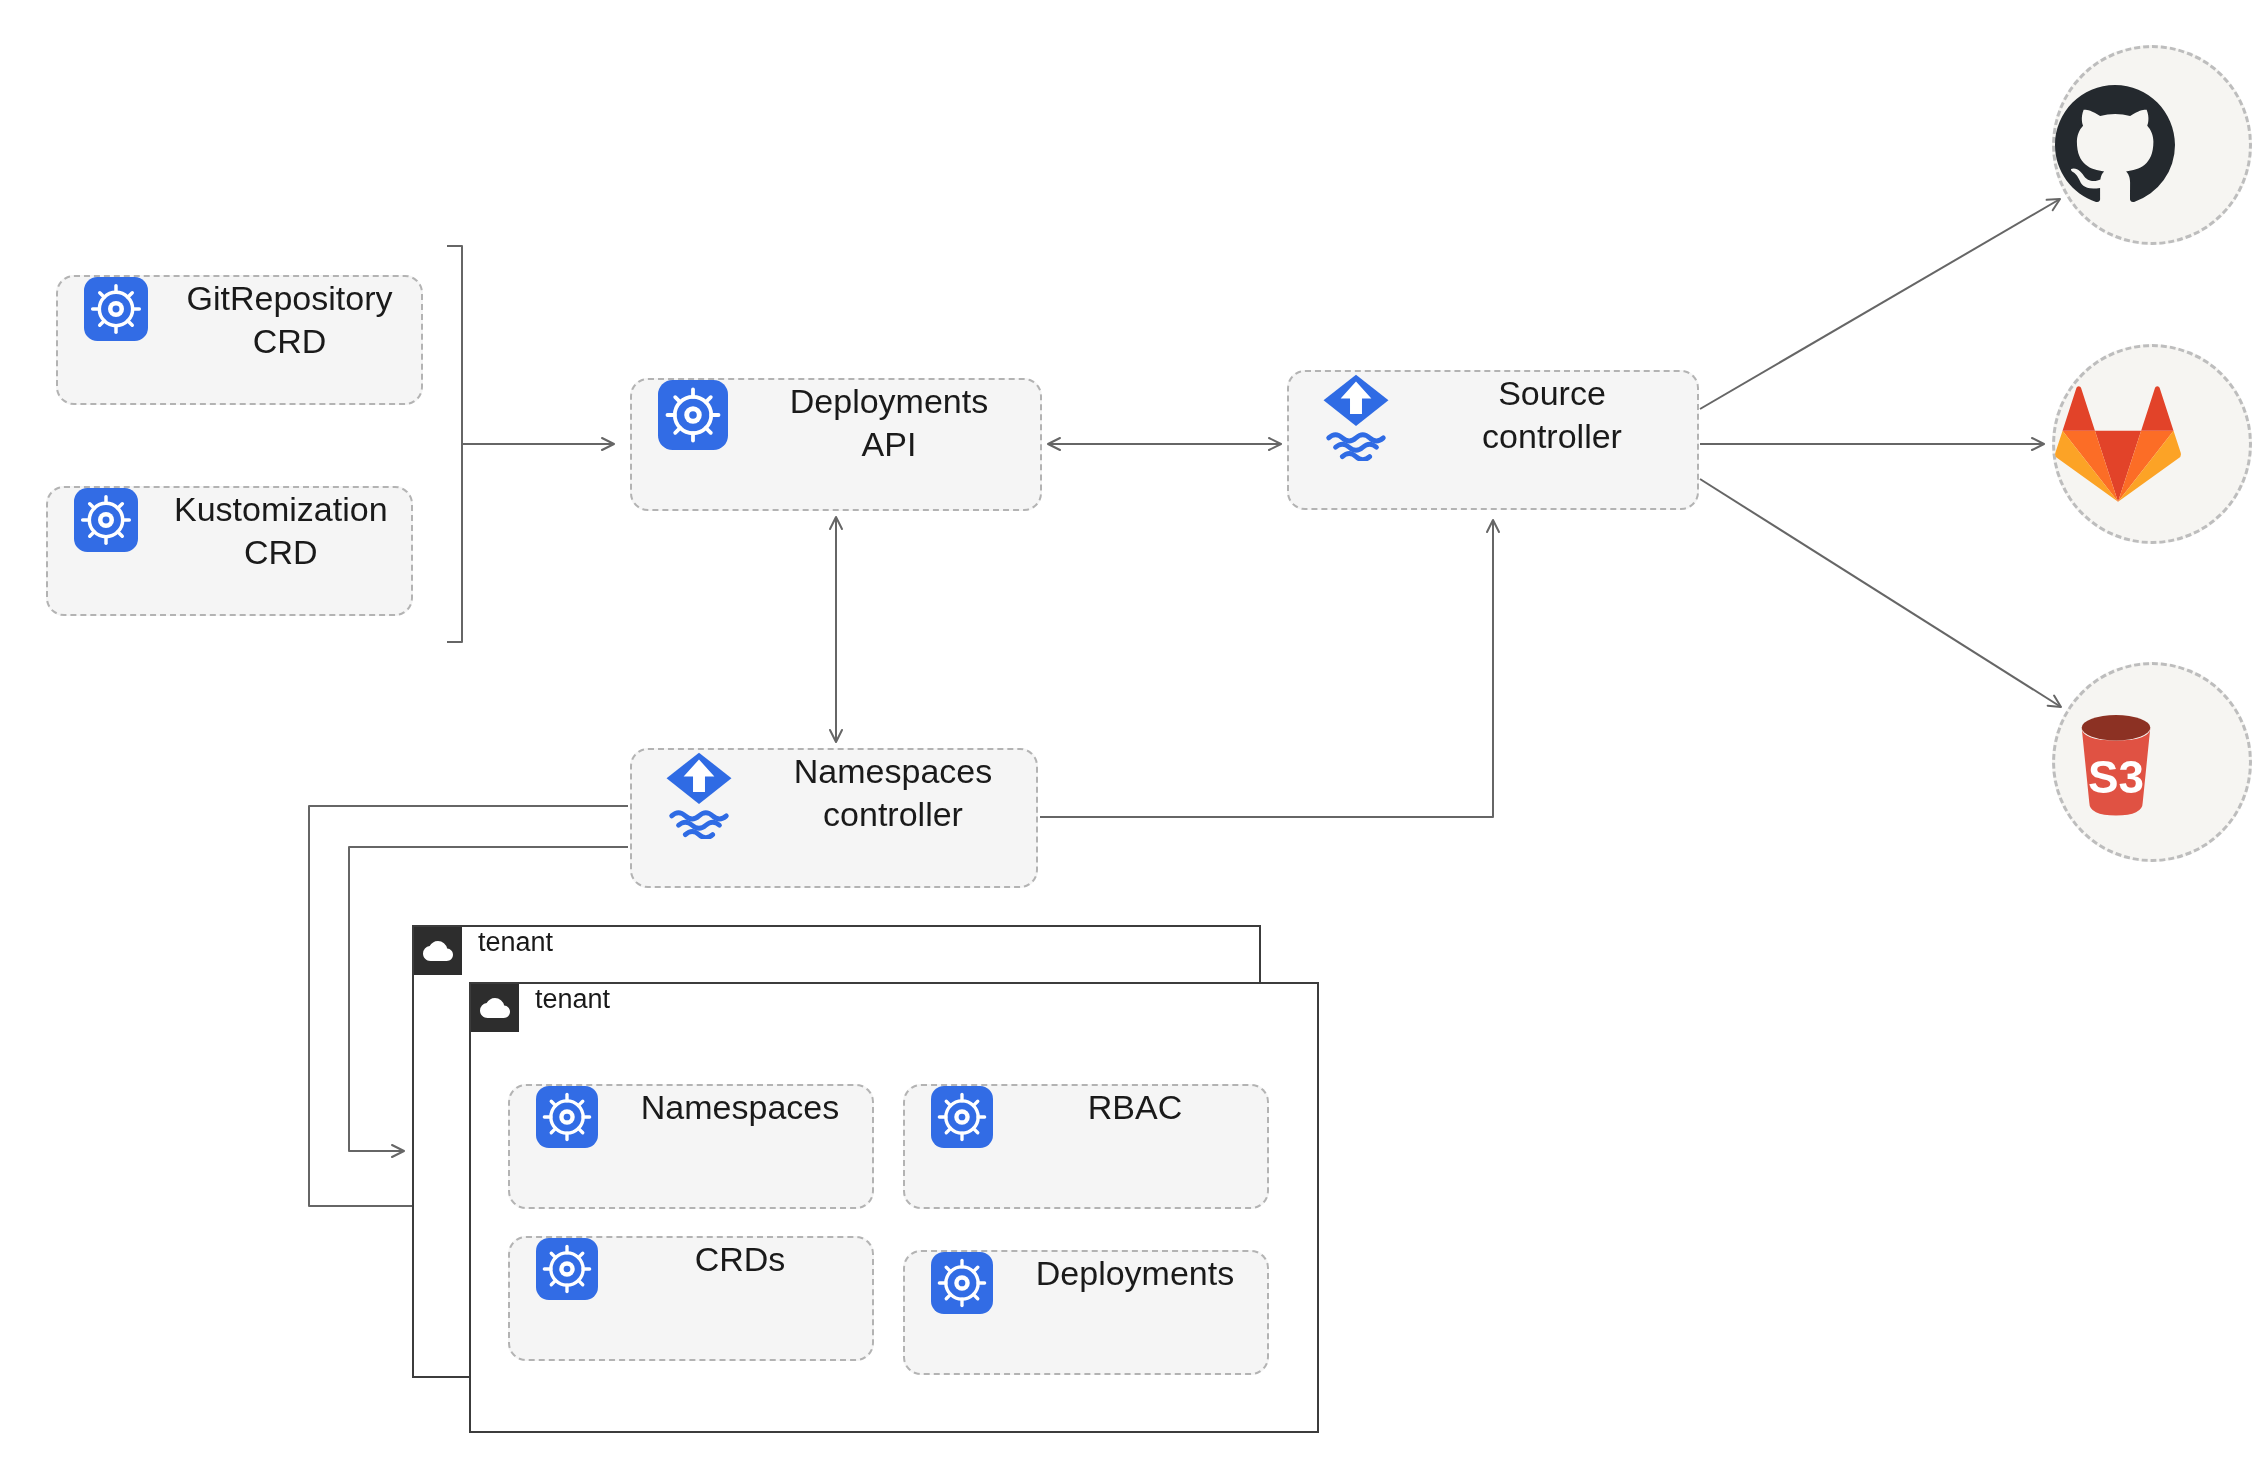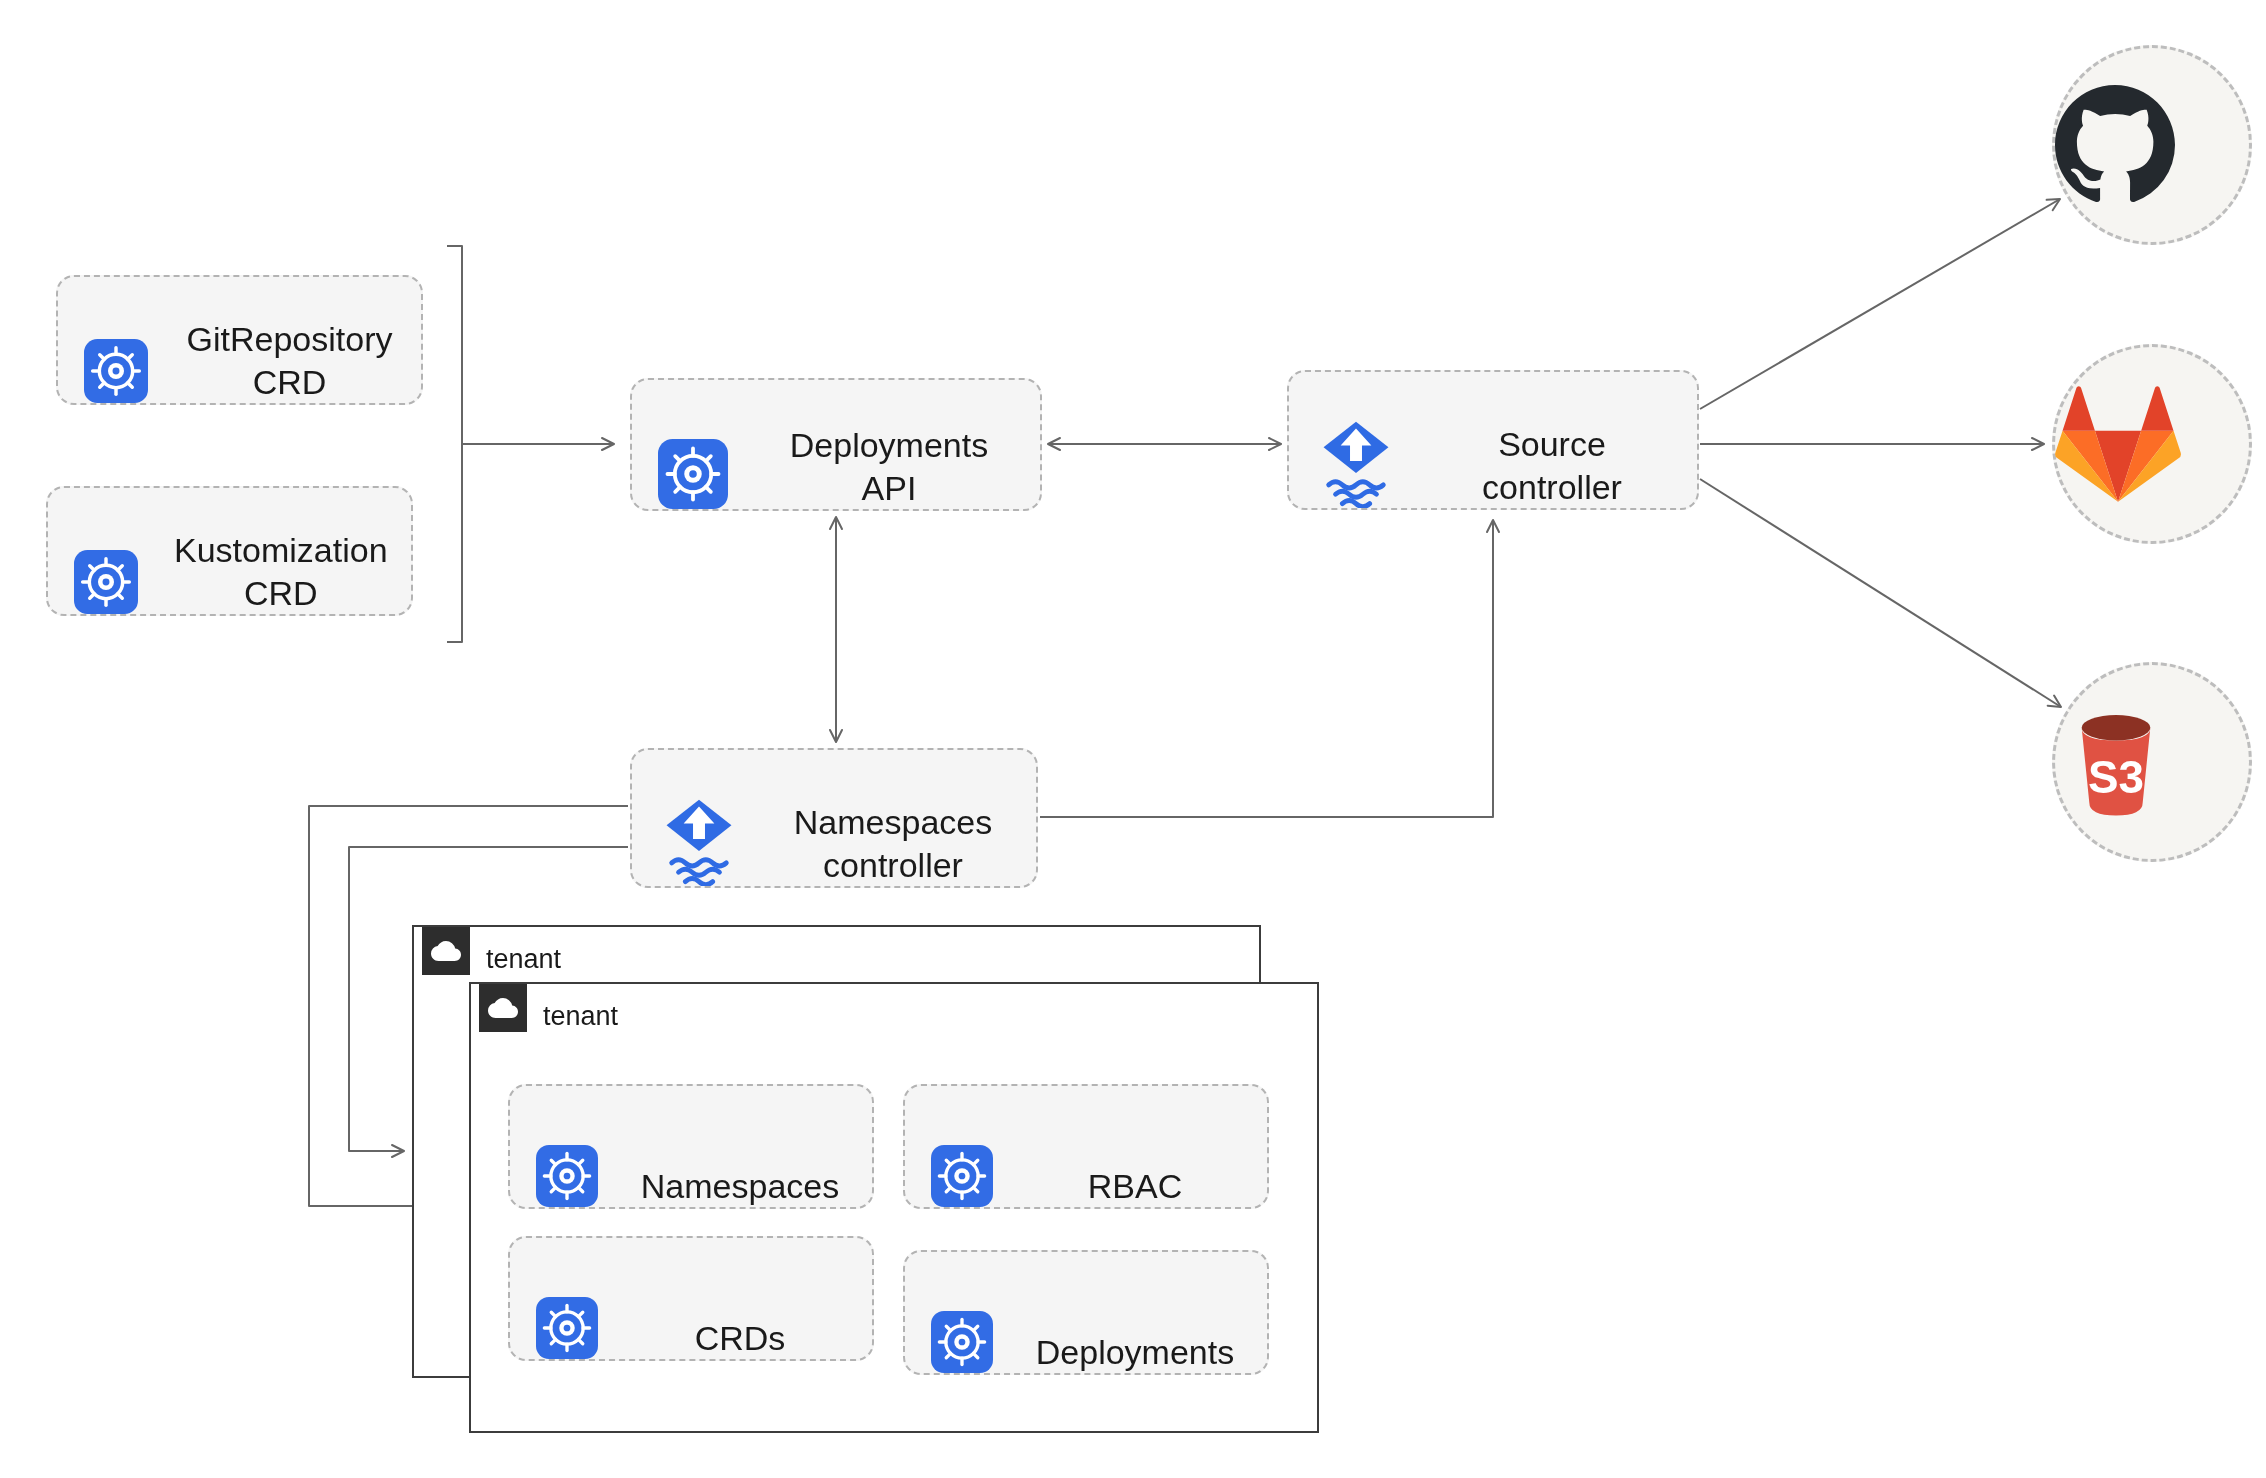--- a/index.html
+++ b/index.html
@@ -4,41 +4,41 @@
 <style>
   html,body { margin:0; padding:0; background:#ffffff; }
   body { font-family:"Liberation Sans", sans-serif; color:#1a1a1a; }
   .canvas { position:relative; width:2266px; height:1478px; background:#ffffff; overflow:hidden; }
 
   .edge-layer { position:absolute; left:0; top:0; pointer-events:none; }
   .edge-layer path { stroke:#666666; stroke-width:2; fill:none; stroke-linejoin:round; }
 
   .node {
     position:absolute; box-sizing:border-box;
-    display:flex; align-items:flex-end;
+    display:flex; align-items:flex-start;
     gap:36px; padding:0 26px;
     background:#f5f5f5;
     border:2px dashed #b3b3b3;
     border-radius:18px;
     font-size:34px; line-height:1.25;
   }
   .node .icon { flex:0 0 auto; display:flex; align-items:center; }
   .node .label { flex:1 1 auto; text-align:center; white-space:pre-line; }
 
   .endpoint {
     position:absolute; box-sizing:border-box; border-radius:50%;
     background:#f6f5f2; border:3px dashed #bdbdbd;
     display:flex; align-items:center; justify-content:flex-start;
   }
 
   .tenant {
     position:absolute; box-sizing:border-box;
     background:#ffffff; border:2px solid #3c3c3c;
   }
-  .tenant-header { position:absolute; left:8px; top:0; display:flex; align-items:flex-end; }
+  .tenant-header { position:absolute; left:0; top:0; display:flex; align-items:flex-start; }
   .tenant-tab {
     width:48px; height:48px; background:#2d2d2d;
     display:flex; align-items:center; justify-content:center;
   }
   .tenant-label { margin-left:16px; font-size:27px; color:#1a1a1a; }
 
   .icon svg { display:block; }
 </style>
 </head>
 <body>

